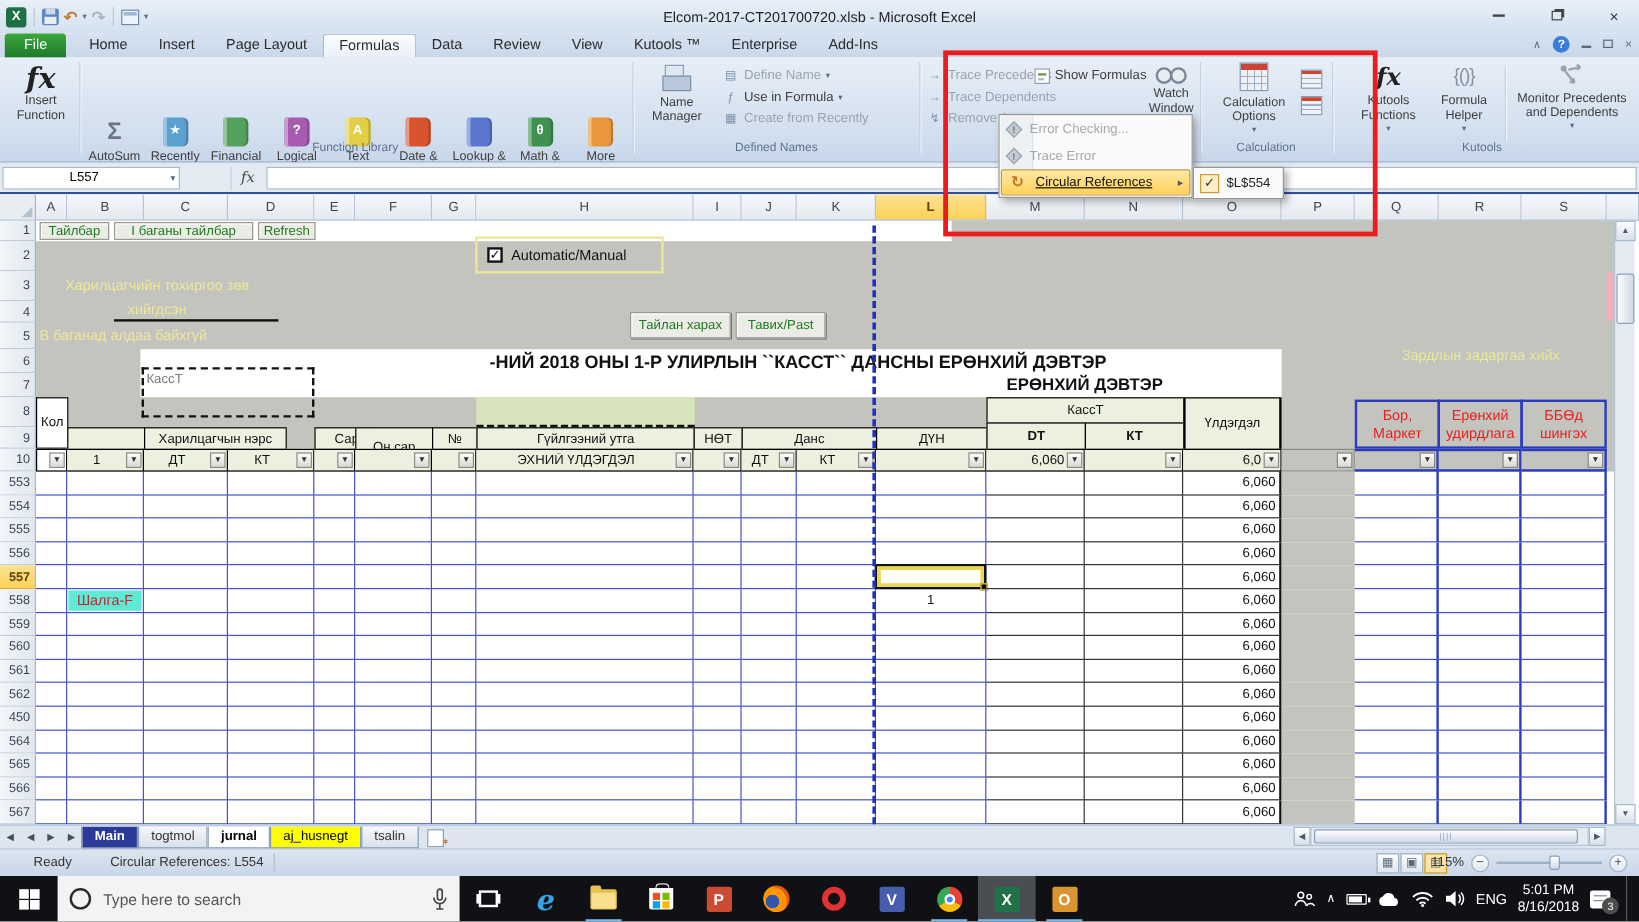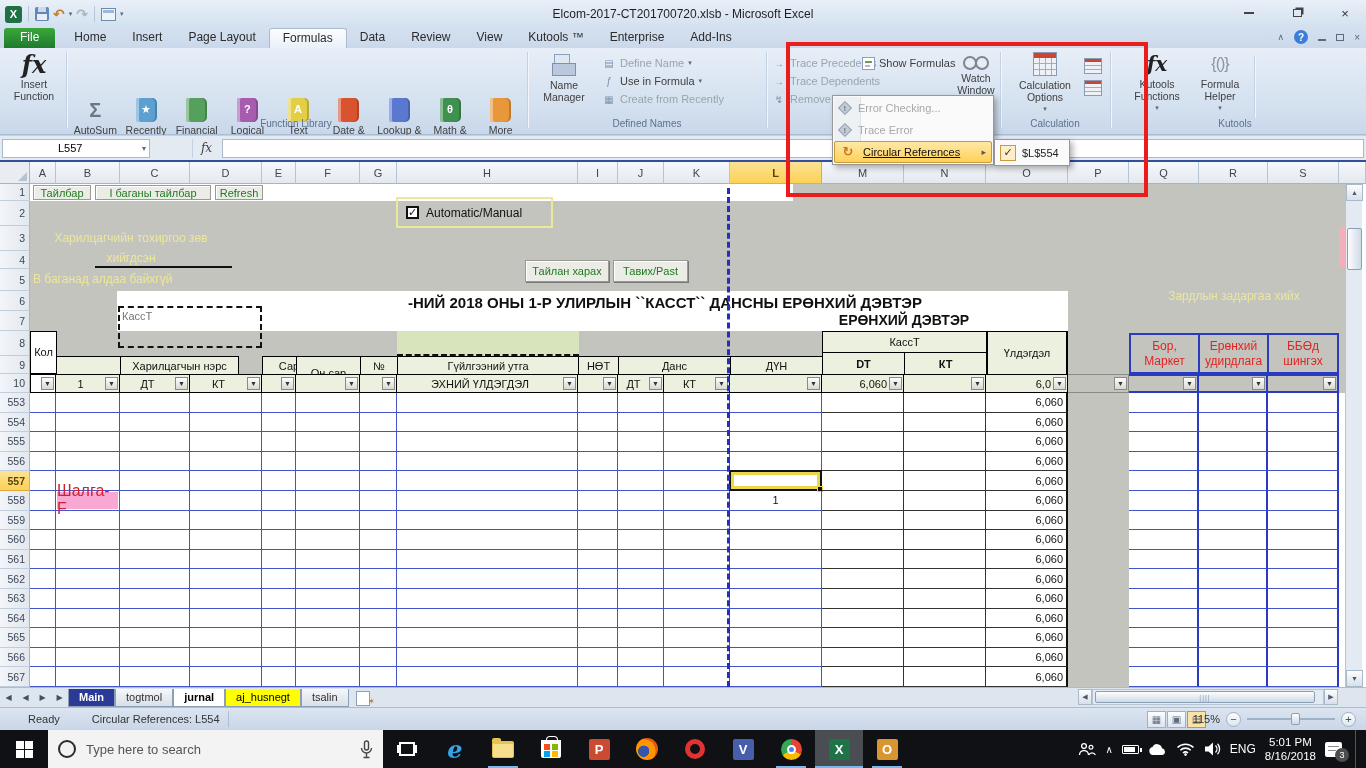--- a/index.html
+++ b/index.html
@@ -170,21 +170,21 @@
 .dgut { width:30px; border-right:1px solid #9eb6ce; border-bottom:1px solid #c0cedb; font-size:10.5px;
   color:#3a4656; display:flex; align-items:center; justify-content:flex-end; padding-right:4px;
   background:linear-gradient(90deg,#f2f5f9,#e2e8ee); }
 .dgut.sel { background:linear-gradient(#fde293,#fbd157); border-bottom:1px solid #e3a83c; color:#5c4408; font-weight:bold; }
 .dcell { border-right:1px solid #4353c8; border-bottom:1px solid #4353c8; font-size:11px; color:#111;
   display:flex; align-items:center; position:relative; }
 .dcell.dk { border-right-color:#333; border-bottom-color:#333; }
 .dcell.oend { border-right:2px solid #111; }
 .dcell.pgray { background:#c4c4bf; border-right:none; border-bottom:none; }
 .dcell.qrs { border-right:2px solid #2b3bbf; }
-.pinkcell { position:absolute; inset:1px; background:#f9a8d4; color:#cc2233; font-size:16px;
+.pinkcell { position:absolute; inset:1px; background:#5eead4; color:#cc2233; font-size:12px;
   display:flex; align-items:center; justify-content:center; }
 .cell-center { width:100%; text-align:center; }
 .cell-right { width:100%; text-align:right; padding-right:3px; }
 .activecell { position:absolute; inset:-1px; border:2px solid #111; }
 .activecell .ring { position:absolute; inset:0; border:3px solid #ecd64b; }
 .activecell .fill { position:absolute; right:-3px; bottom:-3px; width:6px; height:6px; background:#111; border:1px solid #ecd64b; }
 .pagebreak { position:absolute; left:727px; top:26px; height:499px; width:0; border-left:3px dashed #2230c0; z-index:5; }
 .vscroll { position:absolute; left:1345px; top:22px; width:17px; height:503px; background:#e4eaf1;
   border-left:1px solid #b5c5d6; }
 .sarrow { position:absolute; left:0; width:17px; height:17px; background:linear-gradient(#fdfdfd,#d8e0ea);
@@ -441,20 +441,29 @@
       <span class="fx-med">fx</span>
       <span>Kutools Functions</span>
       <span class="caret">▾</span>
     </div>
     <div class="bigbtn" style="left:1192px;top:4px;width:56px;">
       <span class="braces-ic">{()}</span>
       <span>Formula Helper</span>
       <span class="caret">▾</span>
     </div>
     <div class="grp-sep" style="left:1254px;top:8px;height:62px;"></div>
+    <div class="bigbtn" style="left:1262px;top:4px;width:96px;">
+      <svg width="26" height="24" viewBox="0 0 26 24">
+        <circle cx="6" cy="5" r="2.5" fill="#9aa4ae"></circle>
+        <path d="M7 7 L15 17 M15 17 l-4 -1 m4 1 l-1 -4" stroke="#9aa4ae" stroke-width="2" fill="none"></path>
+        <path d="M10 6 L20 4 M20 4 l-3 -2 m3 2 l-3 2" stroke="#9aa4ae" stroke-width="2" fill="none"></path>
+      </svg>
+      <span>Monitor Precedents and Dependents</span>
+      <span class="caret">▾</span>
+    </div>
     <div class="grp-label" style="left:1110px;width:250px;">Kutools</div>
 
     <div class="ec-btn">
       <span class="diamond">
           <i>!</i>
         </span>
       <span>Error Checking</span>
       <span class="sep"></span>
       <span class="caret">▾</span>
     </div>
@@ -885,21 +894,21 @@
           <div class="dcell dk" style="width: 82px;"></div>
           <div class="dcell dk oend" style="width: 82px;">
             <span class="cell-right">6,060</span>
           </div>
           <div class="dcell pgray" style="width: 61px;"></div>
           <div class="dcell qrs" style="width: 70px;"></div>
           <div class="dcell qrs" style="width: 69px;"></div>
           <div class="dcell qrs" style="width: 71px;"></div>
         </div>
         <div class="drow">
-          <div class="dgut">563</div>
+          <div class="dgut">450</div>
           <div class="dcell" style="width: 26px;"></div>
           <div class="dcell" style="width: 64px;"></div>
           <div class="dcell" style="width: 70px;"></div>
           <div class="dcell" style="width: 72px;"></div>
           <div class="dcell" style="width: 34px;"></div>
           <div class="dcell" style="width: 64px;"></div>
           <div class="dcell" style="width: 37px;"></div>
           <div class="dcell" style="width: 181px;"></div>
           <div class="dcell" style="width: 40px;"></div>
           <div class="dcell" style="width: 46px;"></div>

